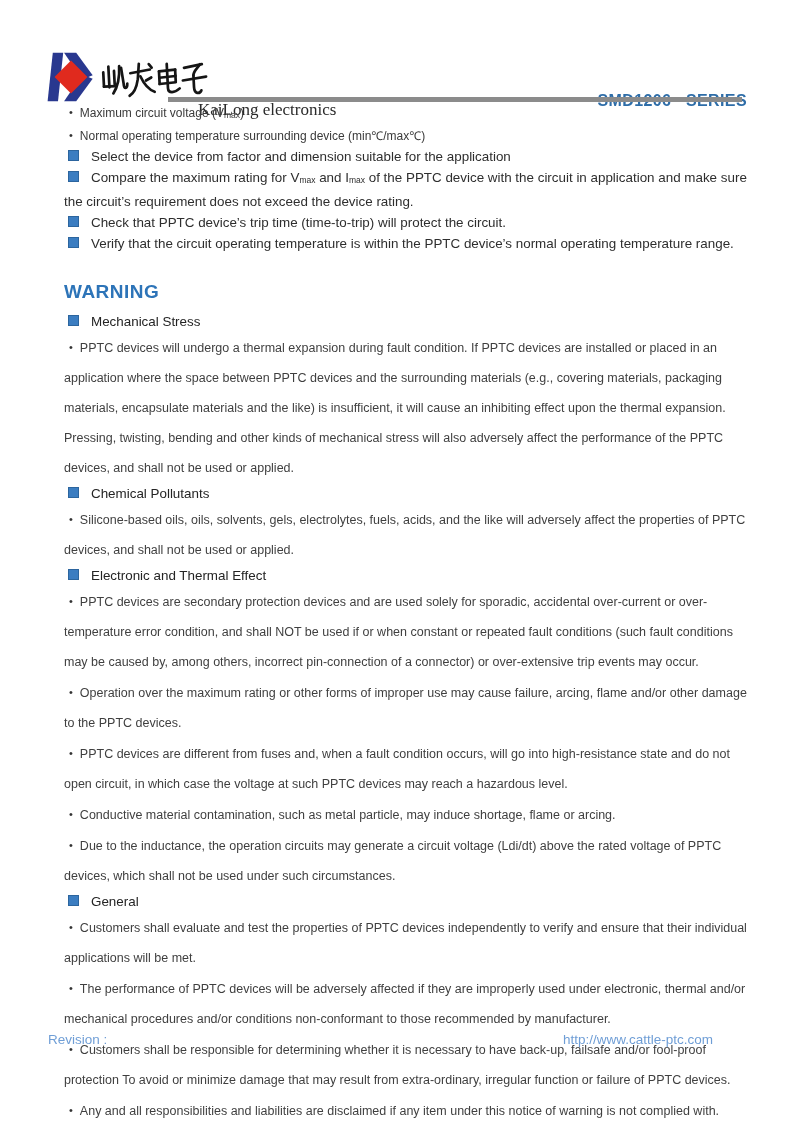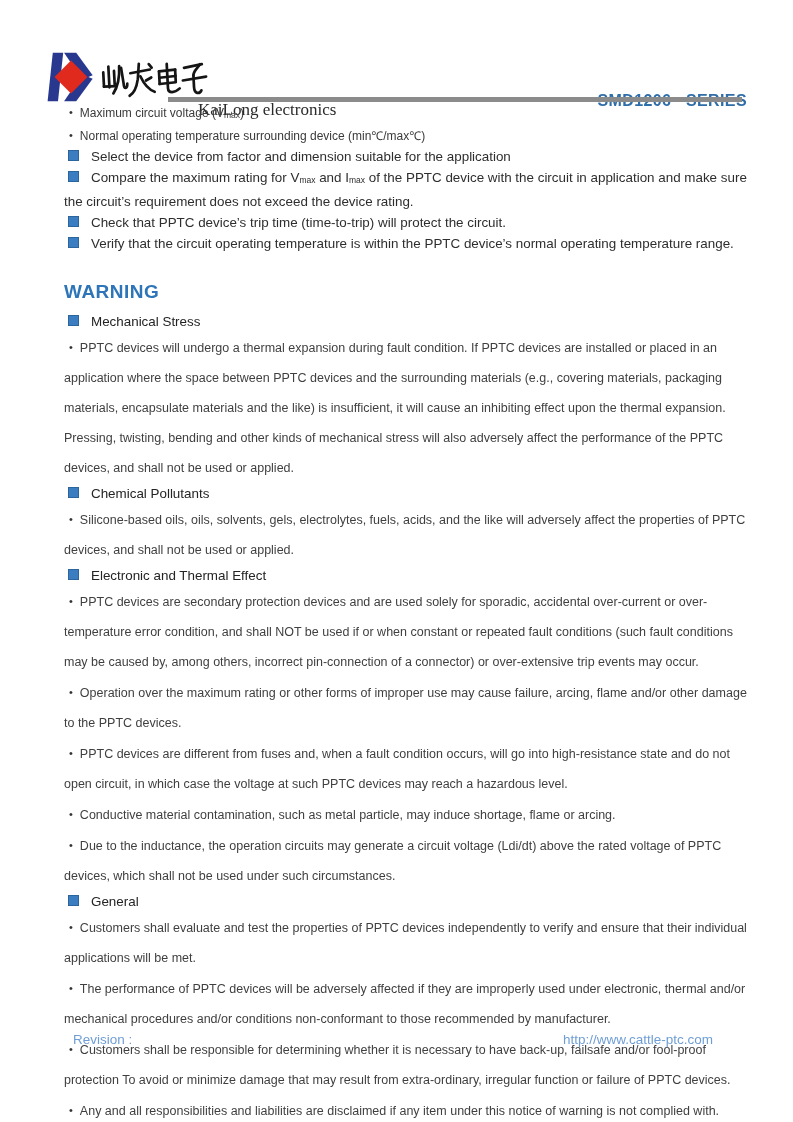--- a/index.html
+++ b/index.html
@@ -43,21 +43,21 @@
     margin-top:27px; margin-bottom:8px;
     font-size:19px; line-height:22px; font-weight:bold;
     color:#2d74b8; letter-spacing:0.5px;
   }
   .sec-title { font-size:13.4px; line-height:21px; color:#242424; }
   .para { font-size:12.5px; line-height:30px; color:#3f3f3f; }
   
   .footer {
     position:absolute; left:48px; right:80px; top:1032px;
     display:flex; justify-content:space-between;
-    font-size:13.5px; color:#6f9ed6;margin-left:25px;
+    font-size:13.5px; color:#6f9ed6;
   }
   .footer a { color:#6f9ed6; text-decoration:none; }
 </style>
 </head>
 <body>
 
 <div class="page">
 
   <svg class="logo-k" viewBox="0 0 60 60">
     <polygon points="9,2 21,2 15,58 3,58" fill="#29388f"></polygon>

